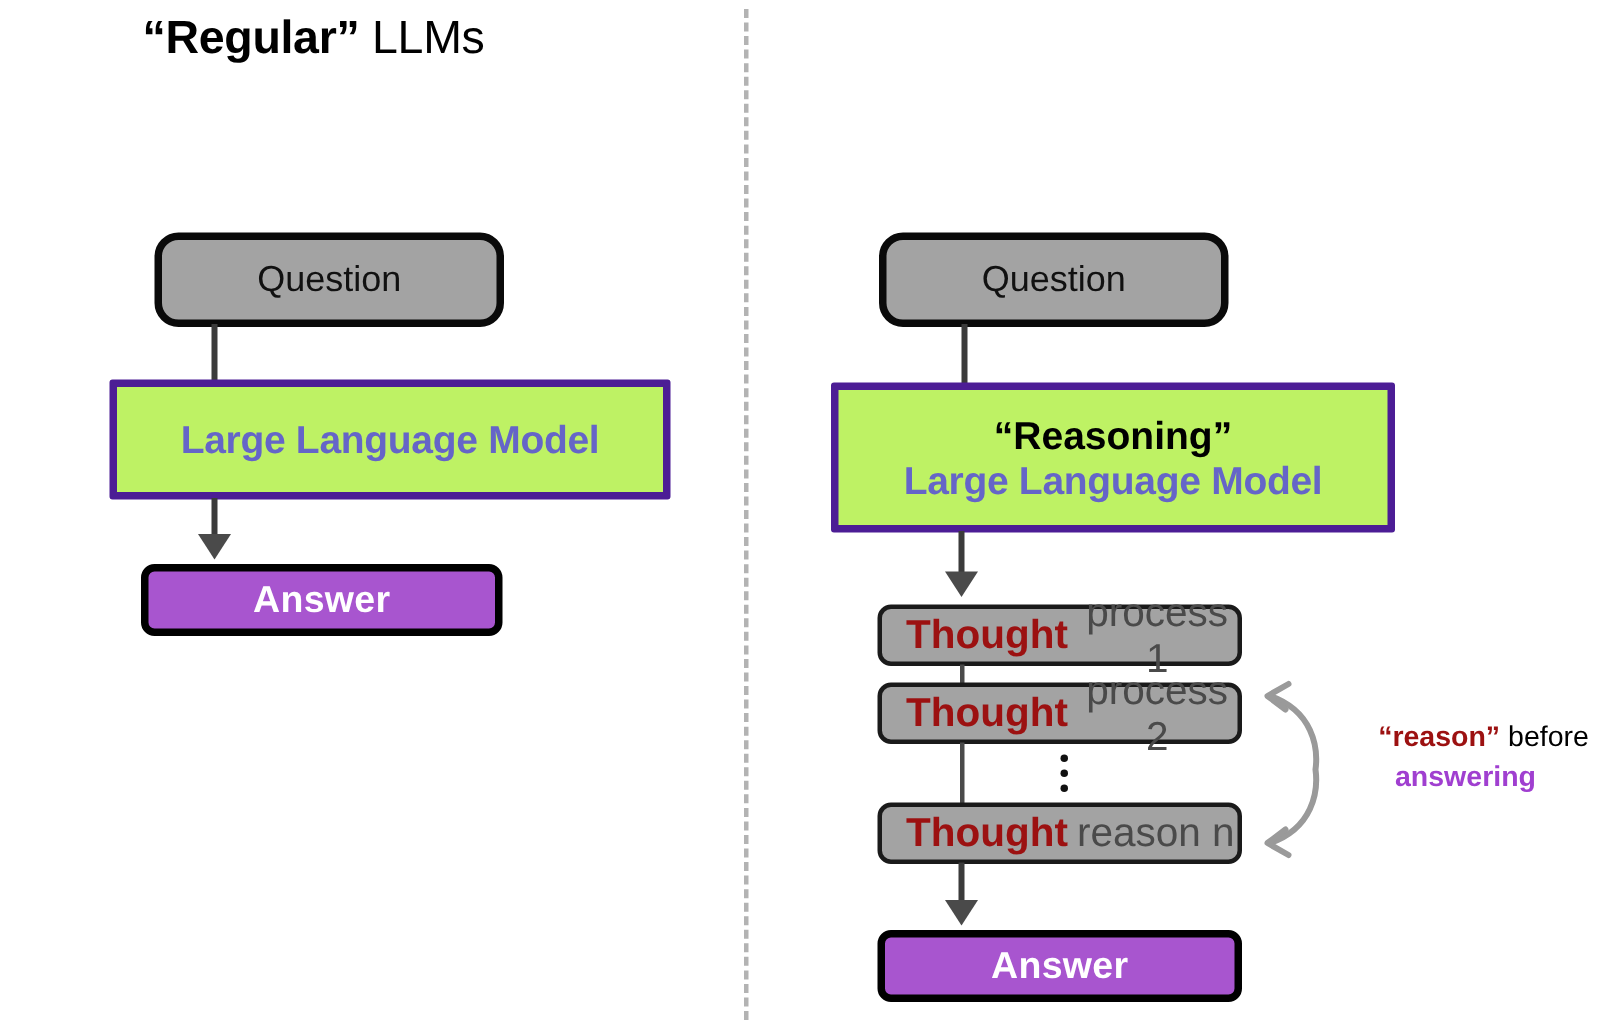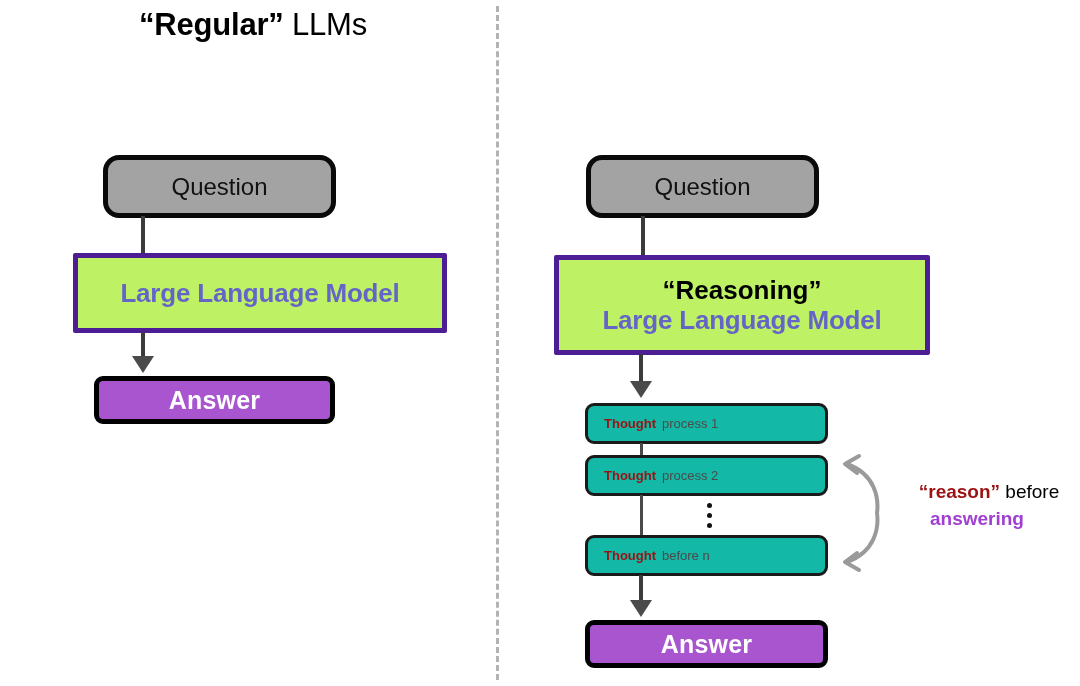--- a/index.html
+++ b/index.html
@@ -36,21 +36,20 @@
     position: absolute;
     top: 6px;
     font-size: 31px;
     line-height: 38px;
     letter-spacing: -0.2px;
     white-space: nowrap;
     color: #000;
   }
   .panel-title .q {
     font-weight: bold;
-    margin-left: 44px;
   }
   .panel-title .plain {
     font-weight: normal;
   }
   #title-left  { left: 95px; }
   #title-right { left: 596px; }
 
   
   .node {
     position: absolute;
@@ -95,24 +94,24 @@
     border: 5px solid #000;
     border-radius: 9px;
     color: #ffffff;
     font-size: 25px;
     font-weight: bold;
     letter-spacing: 0.2px;
     justify-content: center;
   }
 
   .thought-box {
-    background: #14b8a6;
+    background: #a3a3a3;
     border: 3px solid #1a1a1a;
     border-radius: 9px;
-    font-size: 13px;
+    font-size: 27px;
     justify-content: flex-start;
     padding-left: 16px;
   }
   .thought-box .tw {
     color: #9c1111;
     font-weight: bold;
     margin-right: 6px;
   }
   .thought-box .pw {
     color: #4a4a4a;
@@ -232,21 +231,21 @@
   <div class="conn thin" style="left:640px; top:495px; height:41px;"></div>
 
   <div class="ellipsis-dots" style="left:707px; top:503px;">
     <i></i>
       <i></i>
       <i></i>
   </div>
 
   <div class="node thought-box" style="left:585px; top:535px; width:243px; height:41px;">
     <span class="tw">Thought</span>
-      <span class="pw">before n</span>
+      <span class="pw">reason n</span>
   </div>
 
   <div class="conn" style="left:639px; top:575px; height:28px;"></div>
   <div class="arrow-head" style="left:630px; top:600px;"></div>
 
   <div class="node answer-box" style="left:585px; top:620px; width:243px; height:48px;">
     <span>Answer</span>
   </div>
 
   <svg class="brace" viewBox="0 0 62 122">

